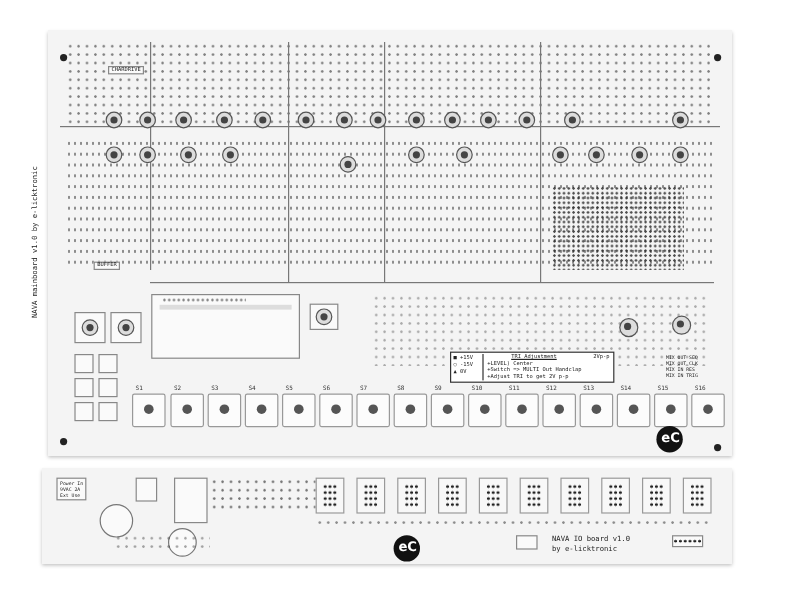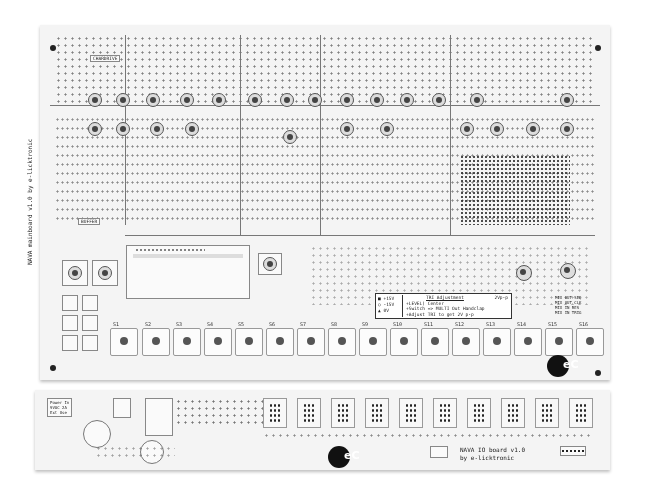--- a/index.html
+++ b/index.html
@@ -11,21 +11,21 @@
   .btn{position:absolute;width:26px;height:26px;border:1px solid #999;border-radius:2px;background:#fcfcfc;}
   .btn .hole{position:absolute;left:9px;top:8px;width:8px;height:8px;border-radius:50%;background:#555;}
   .btn .lbl{position:absolute;top:-8px;left:2px;font-size:5px;color:#333;}
   .pot{position:absolute;width:12px;height:12px;border-radius:50%;border:1px solid #555;background:#ddd;}
   .pot::after{content:"";position:absolute;left:3px;top:3px;width:6px;height:6px;border-radius:50%;background:#444;}
   .mount{position:absolute;width:6px;height:6px;border-radius:50%;background:#222;}
   .vline{position:absolute;width:1px;background:#777;}
   .hline{position:absolute;height:1px;background:#777;}
   .silk{position:absolute;font-size:6px;color:#222;white-space:nowrap;}
   .logo{position:absolute;width:22px;height:22px;border-radius:50%;background:#111;}
-  .logo span{position:absolute;left:16px;top:3px;color:#fff;font-size:11px;font-weight:bold;font-family:"DejaVu Sans",sans-serif;}
+  .logo span{position:absolute;left:4px;top:3px;color:#fff;font-size:11px;font-weight:bold;font-family:"DejaVu Sans",sans-serif;}
   .jack{position:absolute;width:22px;height:28px;border:1px solid #999;background:#f8f8f8;}
   .jack::before{content:"";position:absolute;left:5px;top:4px;width:12px;height:20px;background-image:radial-gradient(circle,#222 1px,transparent 1.4px);background-size:4px 5px;}
   .cap{position:absolute;border-radius:50%;border:1px solid #777;background:#fafafa;}
   .note{position:absolute;border:1px solid #333;background:#fff;font-size:4.5px;color:#222;}
 </style>
 </head>
 <body>
 
 <div class="pcb" style="left:40px;top:25px;width:570px;height:355px;">
 

